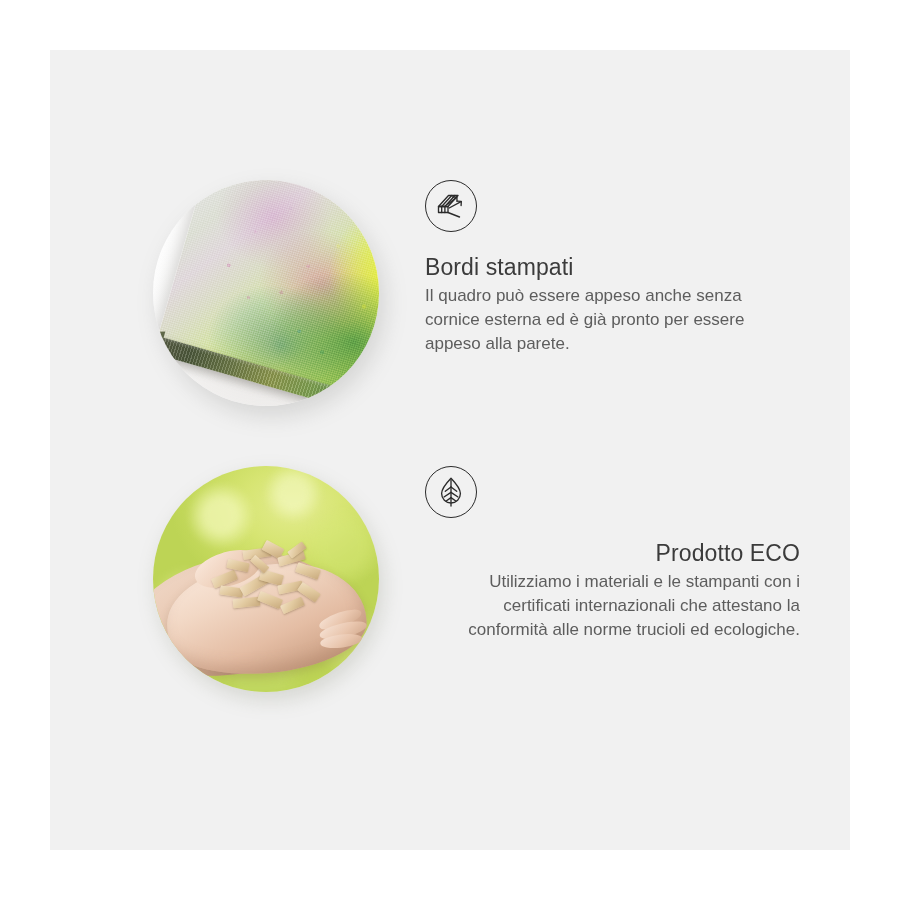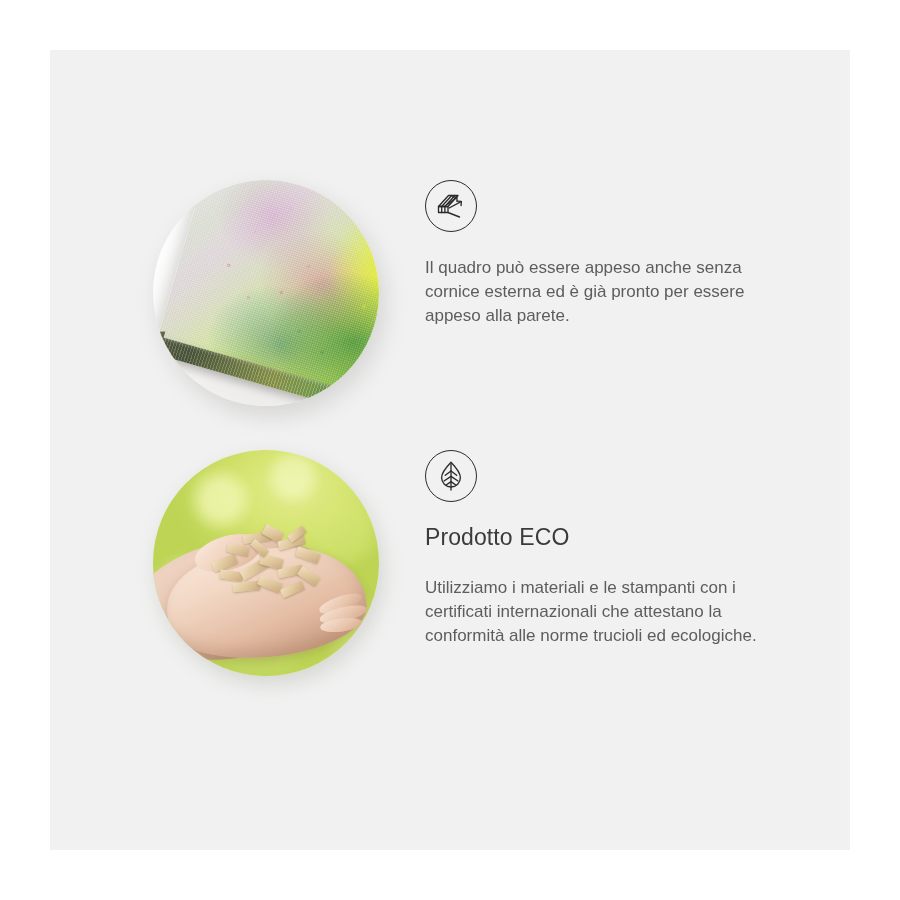--- a/index.html
+++ b/index.html
@@ -32,21 +32,21 @@
     background: #f1f1f1;
   }
 
   
   .feature {
     position: absolute;
     left: 0;
     width: 800px;
   }
   .feature-printed-edges { top: 130px; height: 270px; }
-  .feature-eco          { top: 400px; height: 270px; }
+  .feature-eco          { top: 416px; height: 270px; text-align: right; }
 
   
   .media {
     position: absolute;
     left: 103px;       
     top: 0;
     width: 226px;
     height: 226px;
   }
 
@@ -269,21 +269,21 @@
 
   .feature-title {
     margin: 22px 0 0 0;
     font-size: 23px;
     font-weight: 400;
     line-height: 1.2;
     color: #3b3b3b;
     letter-spacing: 0.1px;
   }
   .feature-desc {
-    margin: 24px 0 0 0;
+    margin: 2px 0 0 0;
     font-size: 17px;
     font-weight: 400;
     line-height: 1.42;
     color: #5d5d5d;
   }
 
   .sr-only {
     position: absolute;
     width: 1px; height: 1px;
     overflow: hidden;
@@ -332,20 +332,21 @@
             <path d="M10.9 17.5 L10.9 23.5"></path>
 
             <path d="M14 23.5 L25.5 28"></path>
 
             <path d="M13.8 15.2 L22.6 8.4"></path>
             <path d="M18.6 8.0 L22.9 8.1 L23.0 12.2"></path>
             <path d="M15.2 19.0 L27.0 12.6"></path>
             <path d="M23.2 12.2 L27.3 12.4 L27.1 16.5"></path>
           </svg>
         </div>
+        <h2 class="feature-title">Bordi stampati</h2>
         <p class="feature-desc">Il quadro può essere appeso anche senza cornice esterna ed è già pronto per essere appeso alla parete.</p>
       </div>
     </section>
 
     <section class="feature feature-eco">
 
       <div class="media">
         <div class="eco-disc">
           <div class="eco-bokeh"></div>
 

